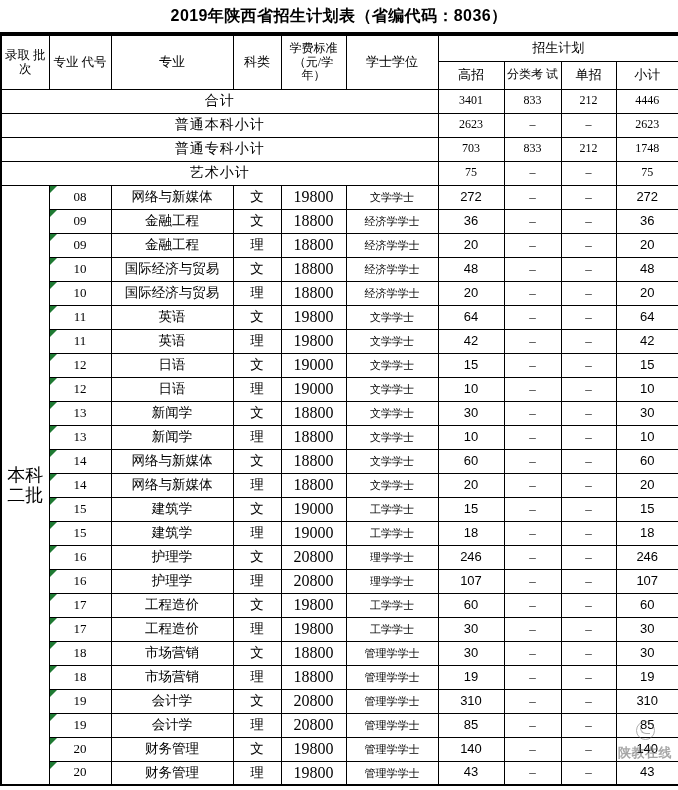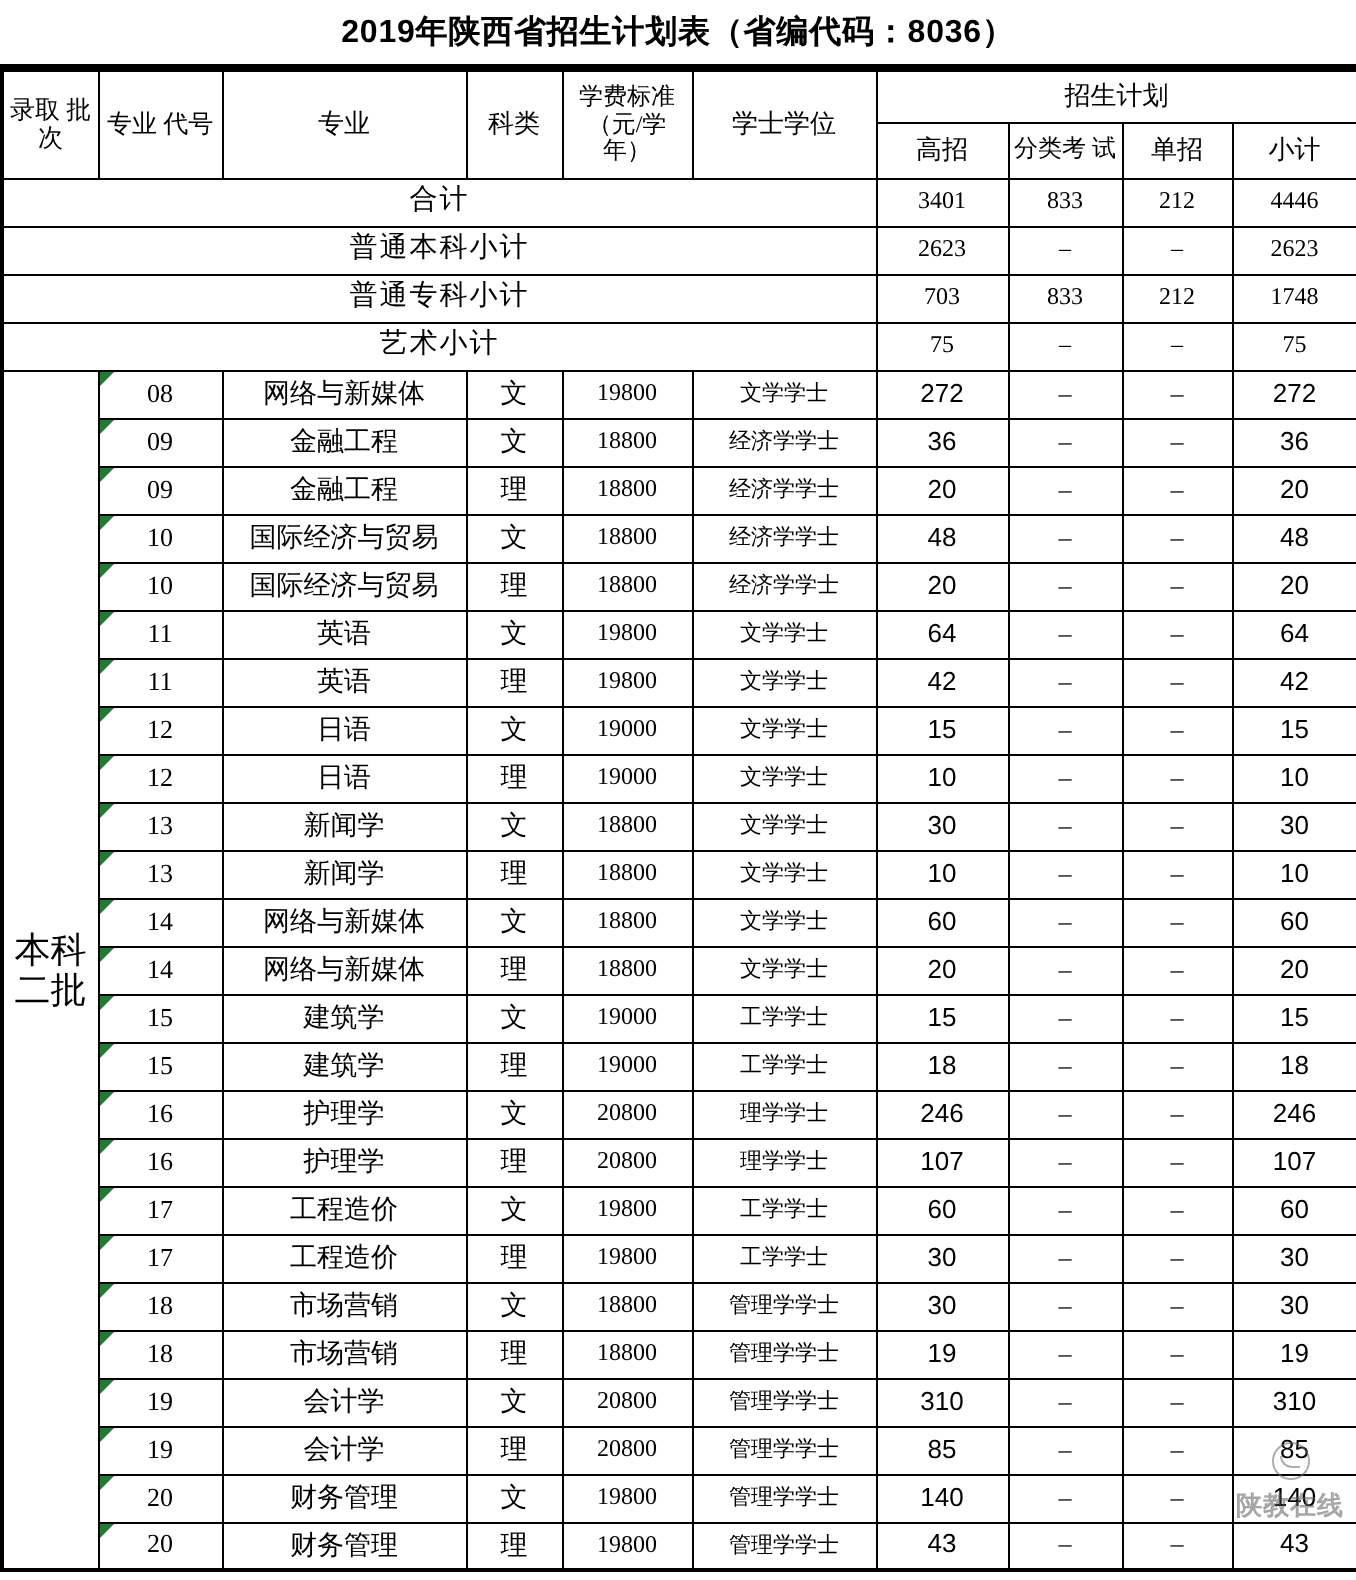--- a/index.html
+++ b/index.html
@@ -101,21 +101,21 @@
     left: 0;
     top: 0;
     width: 0;
     height: 0;
     border-left: 7px solid #1f7a33;
     border-bottom: 7px solid transparent;
     pointer-events: none;
   }
   td.major   { font-size: 13.5px; }
   td.subject { font-size: 13.5px; }
-  td.fee     { font-family: "Liberation Serif", "DejaVu Serif", serif; font-size: 12px; }
+  td.fee     { font-family: "Liberation Serif", "DejaVu Serif", serif; font-size: 16px; }
   td.degree  { font-size: 11px; }
   td.num     { font-family: Liberation Sans, sans-serif; font-size: 13px; }
   td.dash    { font-family: "Liberation Serif", "DejaVu Serif", serif; font-size: 13px; }
 
   
   col.c-batch   { width: 48px; }
   col.c-code    { width: 62px; }
   col.c-major   { width: 122px; }
   col.c-subject { width: 48px; }
   col.c-fee     { width: 65px; }

